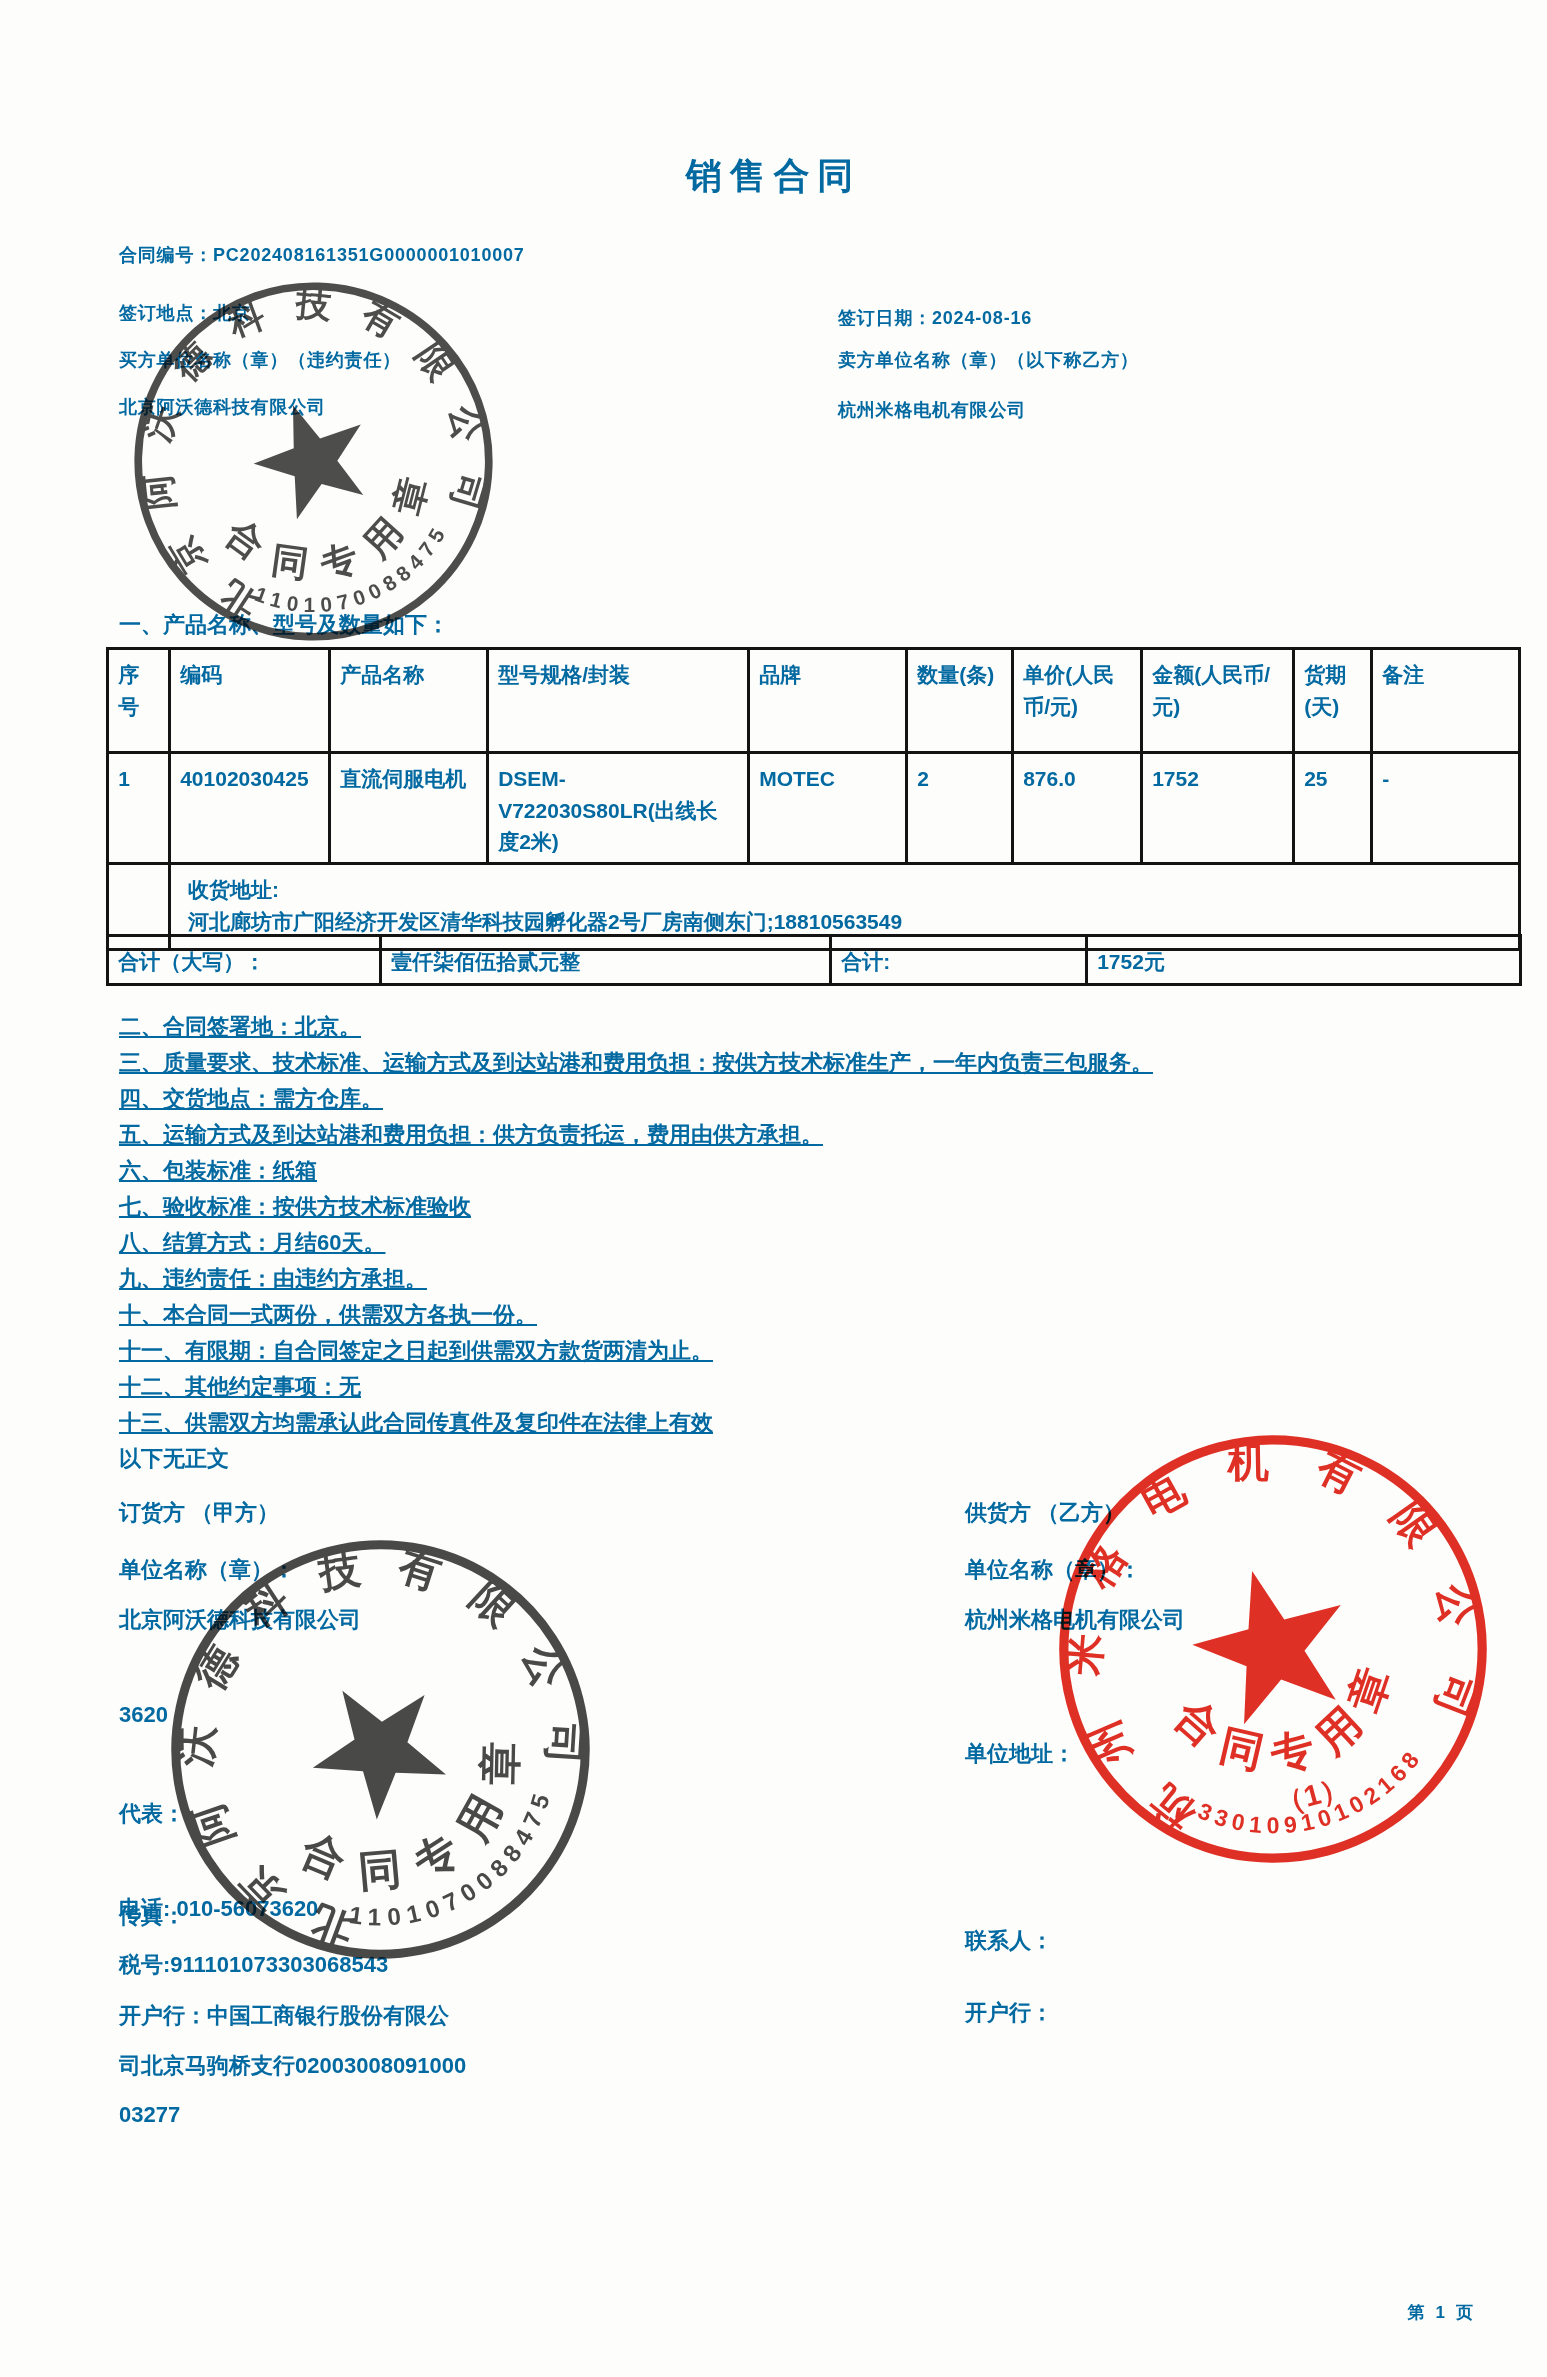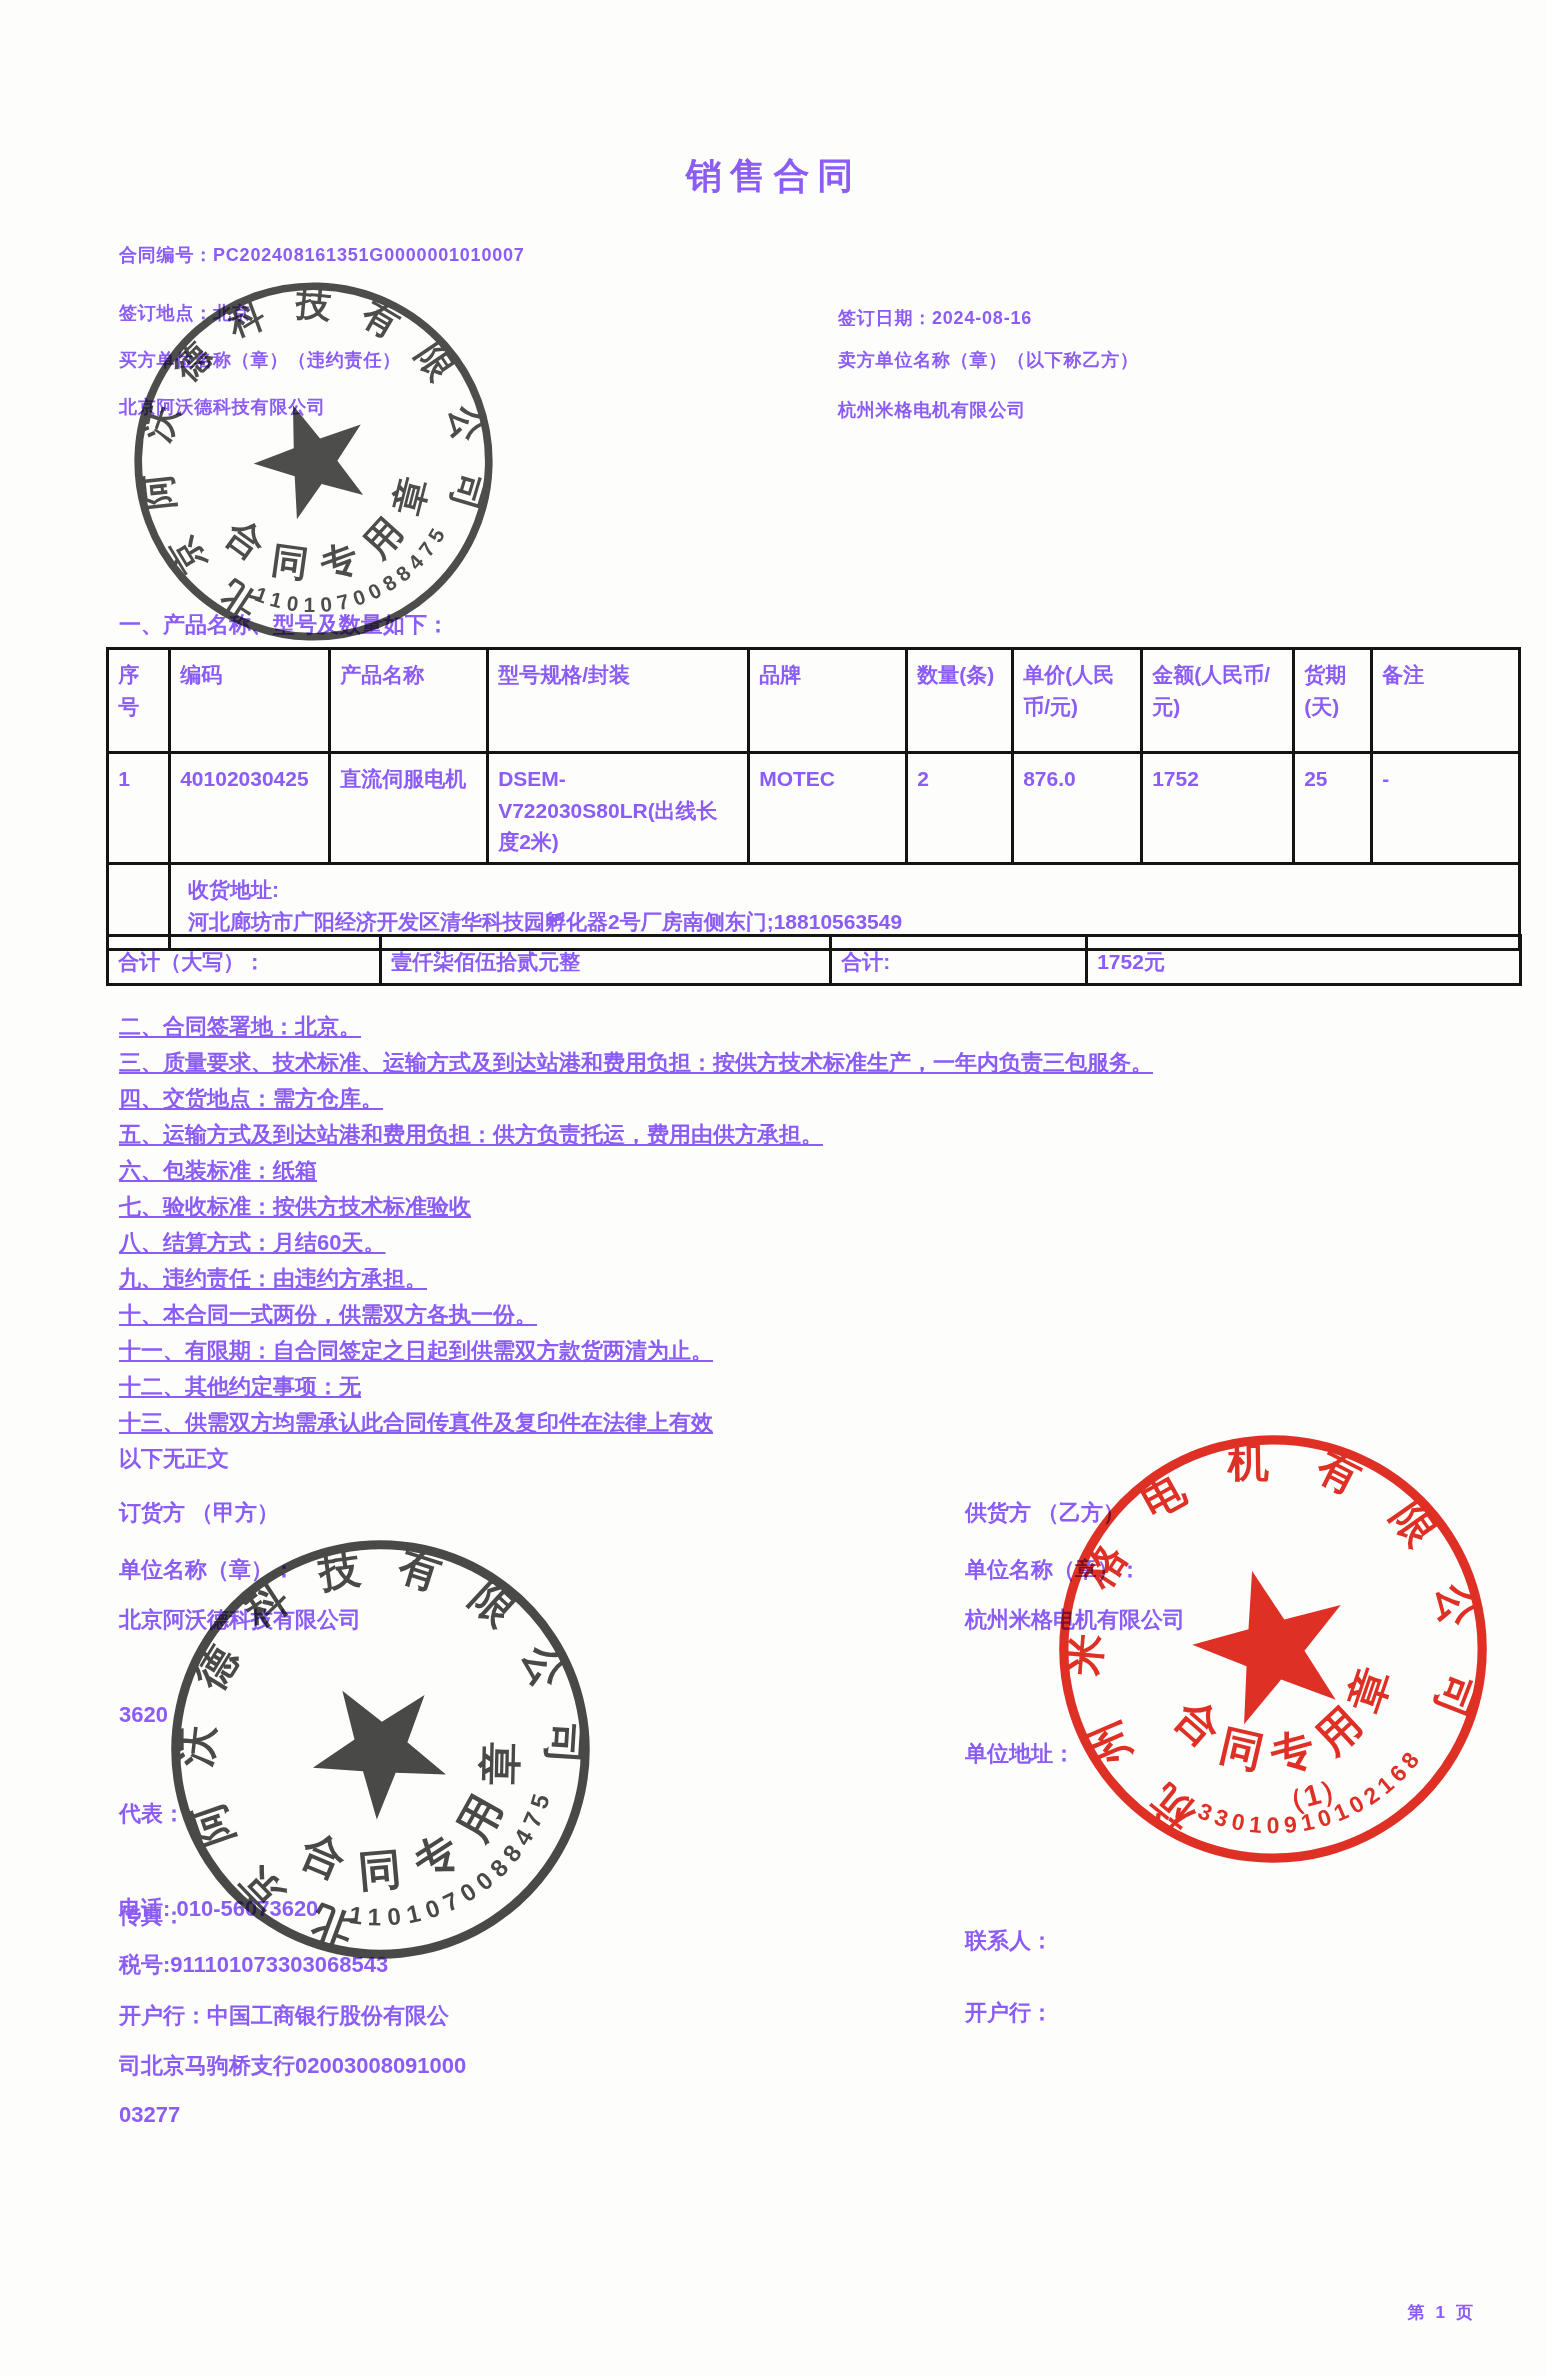--- a/index.html
+++ b/index.html
@@ -1,18 +1,18 @@
 <!DOCTYPE html>
 <html style="font-size:12.3px"><head>
 <meta charset="utf-8">
 <style>
   html,body{margin:0;padding:0;background:#8f8f8f;}
   .page{
     position:relative;width:1547px;height:2377px;background:#fdfdfc;
-    font-family:"Liberation Sans",sans-serif;color:#8b5cf6;overflow:hidden;
+    font-family:"Liberation Sans",sans-serif;color:#0369a1;overflow:hidden;
   }
   .abs{position:absolute;white-space:nowrap;}
   .m{font-size:18px;font-weight:700;letter-spacing:0.8px;}
   .title{left:0;top:152px;width:100%;text-align:center;font-size:36px;font-weight:700;letter-spacing:7.7px;}
   .sec{font-size:22px;font-weight:700;}
   table.ct{position:absolute;border-collapse:collapse;table-layout:fixed;background:transparent;}
   table.ct td{
     border:3.1px solid #141414;vertical-align:top;padding:9.2px 9.2px 4.6px 9.2px;
     font-size:21px;font-weight:600;line-height:1.5;word-wrap:break-word;overflow:hidden;
   }

